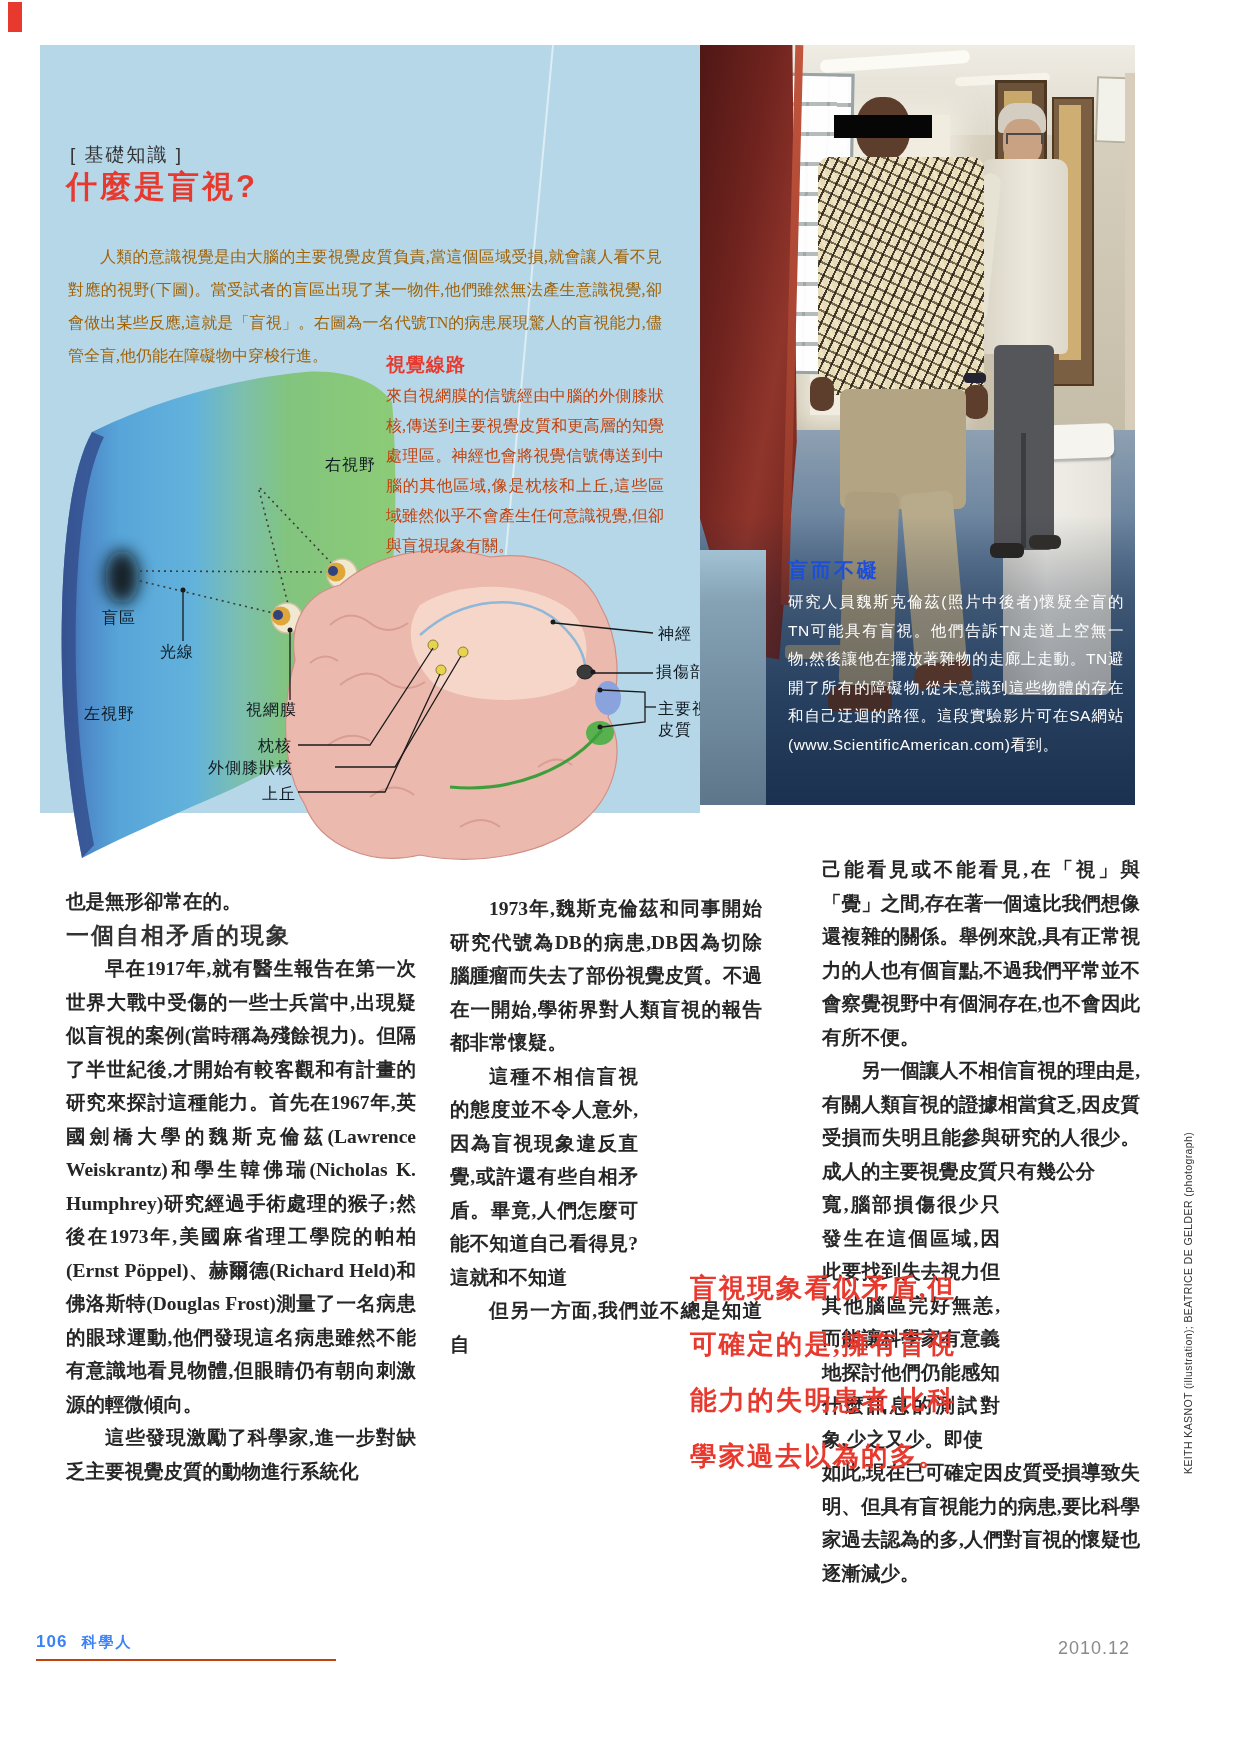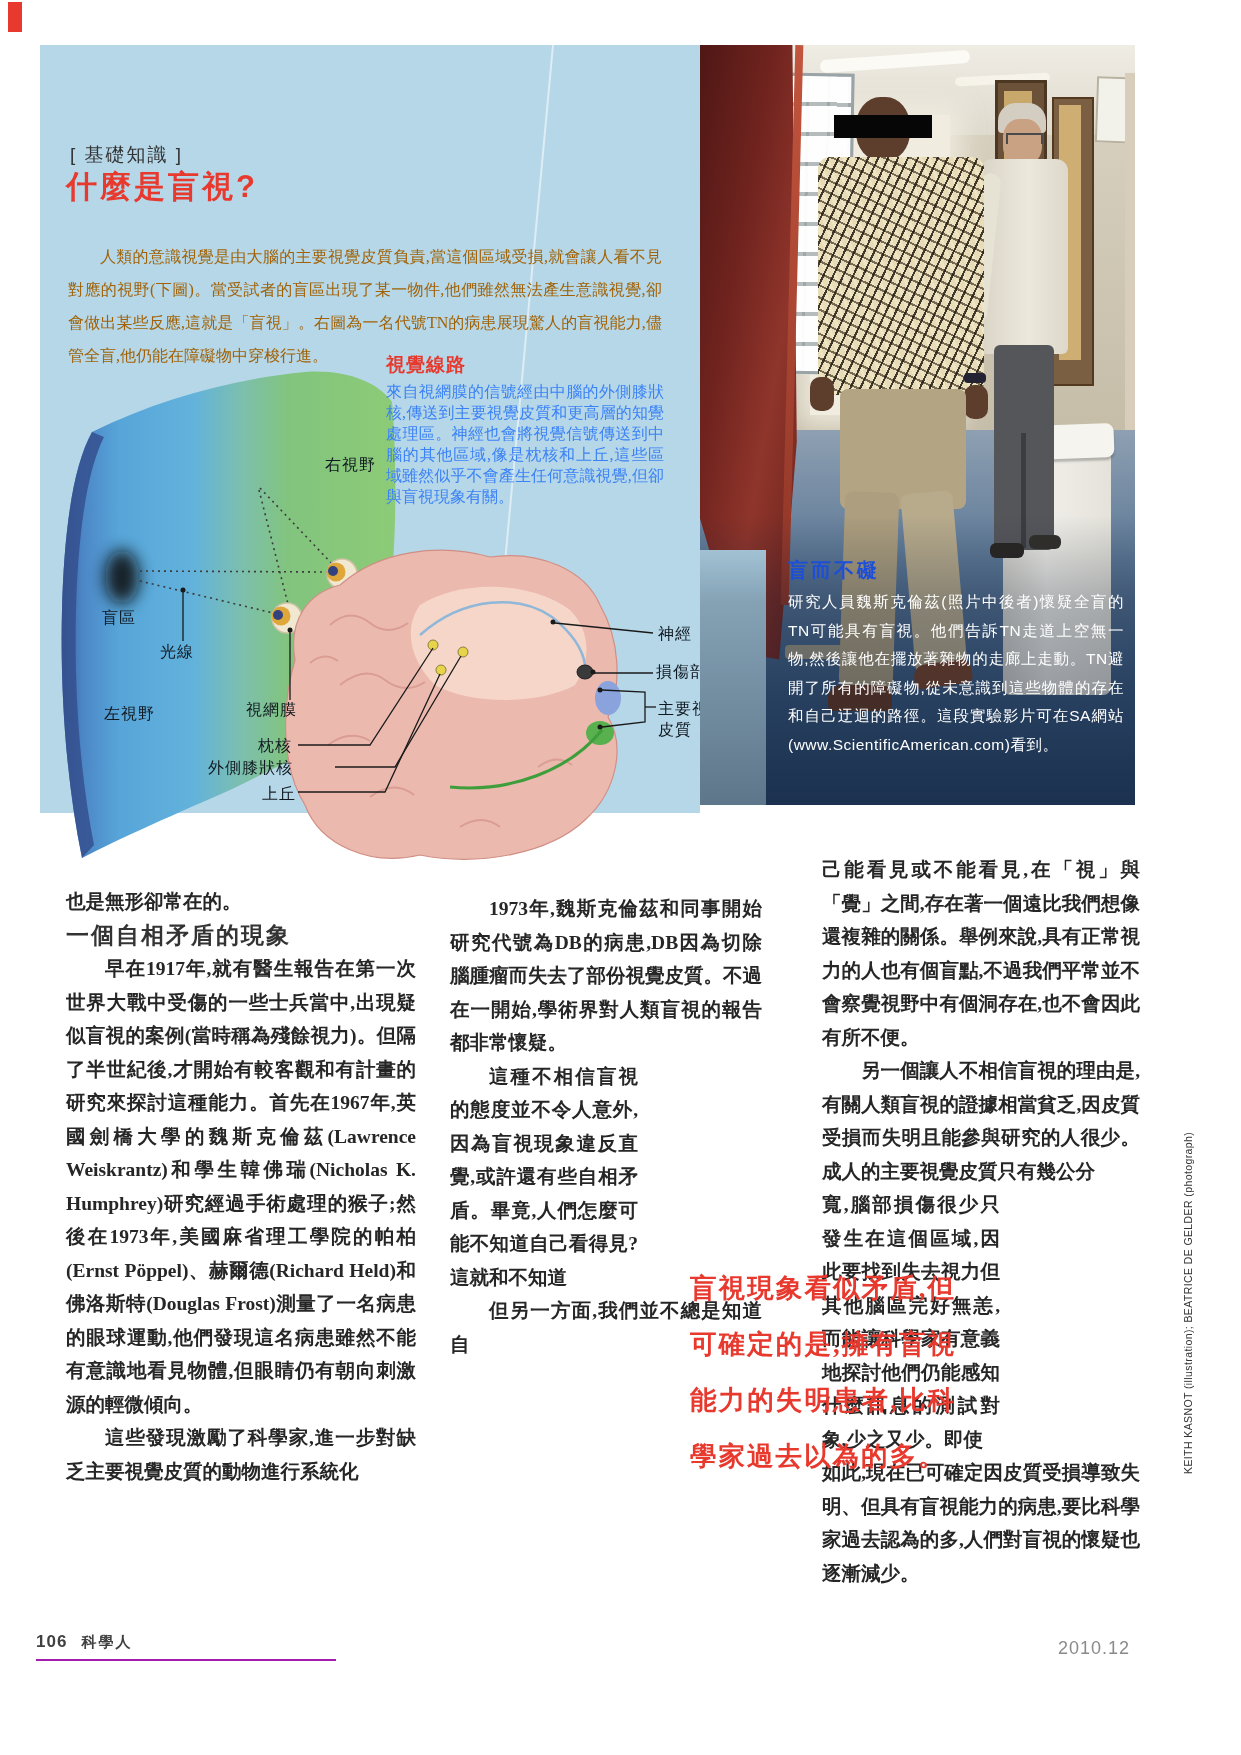--- a/index.html
+++ b/index.html
@@ -11,21 +11,21 @@
   
   .blue-panel{left:40px;top:45px;width:660px;height:768px;background:#b5d7e8;}
   .seam{left:552px;top:45px;width:2px;height:705px;background:rgba(255,255,255,.55);
         transform:rotate(5.3deg);transform-origin:top left;}
   .kicker{left:70px;top:142px;font-size:19px;color:#333;letter-spacing:2px;}
   .feature-title{left:66px;top:166px;font-size:31px;font-weight:bold;color:#e8392e;letter-spacing:3px;}
   .intro{left:68px;top:216px;width:594px;font-family:"Liberation Serif","DejaVu Serif",serif;
          font-size:16px;line-height:33px;color:#a16207;text-align:justify;text-indent:2em;margin-top:24px;}
   
   .vc-head{left:386px;top:352px;font-size:19px;font-weight:bold;color:#e8392e;letter-spacing:1px;}
-  .vc-body{left:386px;top:381px;width:278px;font-size:16px;line-height:21px;color:#3b82f6;
+  .vc-body{left:386px;top:381px;width:278px;font-size:16px;line-height:30px;color:#c2410c;
            text-align:justify;}
   .dlabel{font-size:16px;font-weight:500;color:#101820;white-space:nowrap;letter-spacing:1px;}
   .dlabel2{width:72px;white-space:normal;line-height:21px;}
   
   .photo{left:700px;top:45px;width:435px;height:760px;overflow:hidden;background:#cfc8b8;}
   .photo *{position:absolute;}
   .ph-ceiling{left:0;top:0;width:100%;height:120px;background:linear-gradient(180deg,#efece4,#d9d4c6);}
   .ph-light1{left:120px;top:10px;width:150px;height:13px;background:#fbfaf4;transform:rotate(-4deg);border-radius:6px;}
   .ph-light2{left:255px;top:30px;width:95px;height:9px;background:#f6f4ea;transform:rotate(-3deg);border-radius:5px;}
   .ph-wall{left:0;top:90px;width:100%;height:330px;background:linear-gradient(180deg,#d6cfbe,#c4bba6);}
@@ -91,21 +91,21 @@
        line-height:33.5px;color:#262626;text-align:justify;}
   .col p{margin:0;font-weight:bold;}
   .indent{text-indent:2em;}
   .subhead{font-family:"Liberation Sans","DejaVu Sans",sans-serif;font-size:23px;font-weight:bold;
            color:#333;letter-spacing:2px;margin:14px 0 10px 0;}
   .narrow2{width:188px;}
   .narrow3{width:178px;margin-left:auto;}
   .pull-quote{left:690px;top:1224px;width:266px;font-family:"Liberation Serif","DejaVu Serif",serif;
               font-size:26.5px;font-weight:bold;color:#e8392e;line-height:56px;letter-spacing:2px;text-align:justify;margin-top:36px;}
   
-  .footer-left{left:36px;top:1632px;width:300px;border-bottom:2px solid #a21caf;padding-bottom:7px;color:#404040;}
+  .footer-left{left:36px;top:1632px;width:300px;border-bottom:2px solid #c2410c;padding-bottom:7px;color:#3b82f6;}
   .footer-left .num{font-size:17px;font-weight:bold;letter-spacing:1px;}
   .footer-left .mag{font-size:15px;font-weight:bold;margin-left:14px;letter-spacing:2px;}
   .footer-right{left:1058px;top:1638px;font-size:18px;color:#8a8a8a;letter-spacing:1px;}
   .credit{left:1182px;top:1092px;height:382px;font-size:10.5px;color:#333;letter-spacing:.4px;
           writing-mode:vertical-rl;transform:rotate(180deg);white-space:nowrap;}
 </style>
 </head>
 <body>
 
 <div class="page">
@@ -209,21 +209,21 @@
   <div class="abs kicker">[ 基礎知識 ]</div>
   <div class="abs feature-title">什麼是盲視?</div>
   <div class="abs intro serif">人類的意識視覺是由大腦的主要視覺皮質負責,當這個區域受損,就會讓人看不見對應的視野(下圖)。當受試者的盲區出現了某一物件,他們雖然無法產生意識視覺,卻會做出某些反應,這就是「盲視」。右圖為一名代號TN的病患展現驚人的盲視能力,儘管全盲,他仍能在障礙物中穿梭行進。</div>
 
   <div class="abs vc-head">視覺線路</div>
   <div class="abs vc-body serif">來自視網膜的信號經由中腦的外側膝狀核,傳送到主要視覺皮質和更高層的知覺處理區。神經也會將視覺信號傳送到中腦的其他區域,像是枕核和上丘,這些區域雖然似乎不會產生任何意識視覺,但卻與盲視現象有關。</div>
 
   <div class="abs dlabel" style="left:325px;top:455px;">右視野</div>
   <div class="abs dlabel" style="left:102px;top:608px;">盲區</div>
   <div class="abs dlabel" style="left:160px;top:642px;">光線</div>
-  <div class="abs dlabel" style="left:104px;top:704px;">左視野</div>
+  <div class="abs dlabel" style="left:84px;top:704px;">左視野</div>
   <div class="abs dlabel" style="left:246px;top:700px;">視網膜</div>
   <div class="abs dlabel" style="left:258px;top:736px;">枕核</div>
   <div class="abs dlabel" style="left:208px;top:758px;">外側膝狀核</div>
   <div class="abs dlabel" style="left:262px;top:784px;">上丘</div>
   <div class="abs dlabel" style="left:658px;top:624px;">神經</div>
   <div class="abs dlabel" style="left:656px;top:662px;">損傷部位</div>
   <div class="abs dlabel dlabel2" style="left:658px;top:698px;">主要視覺皮質</div>
 
   <div class="abs photo">
     <div class="ph-ceiling"></div>

